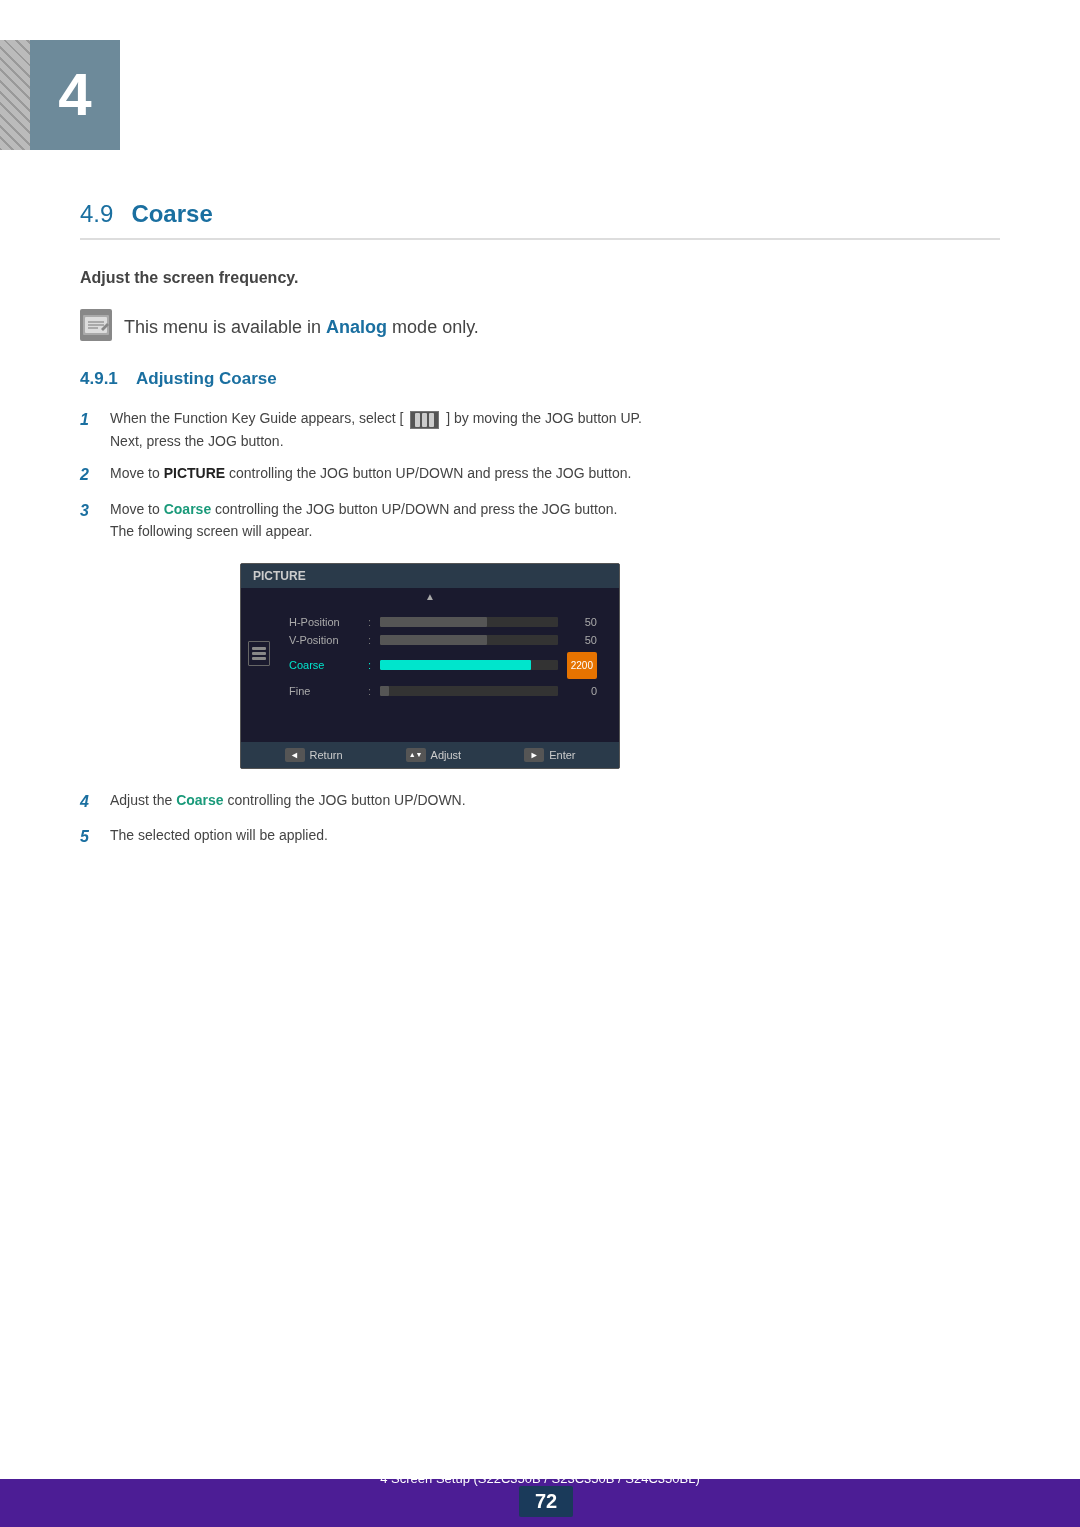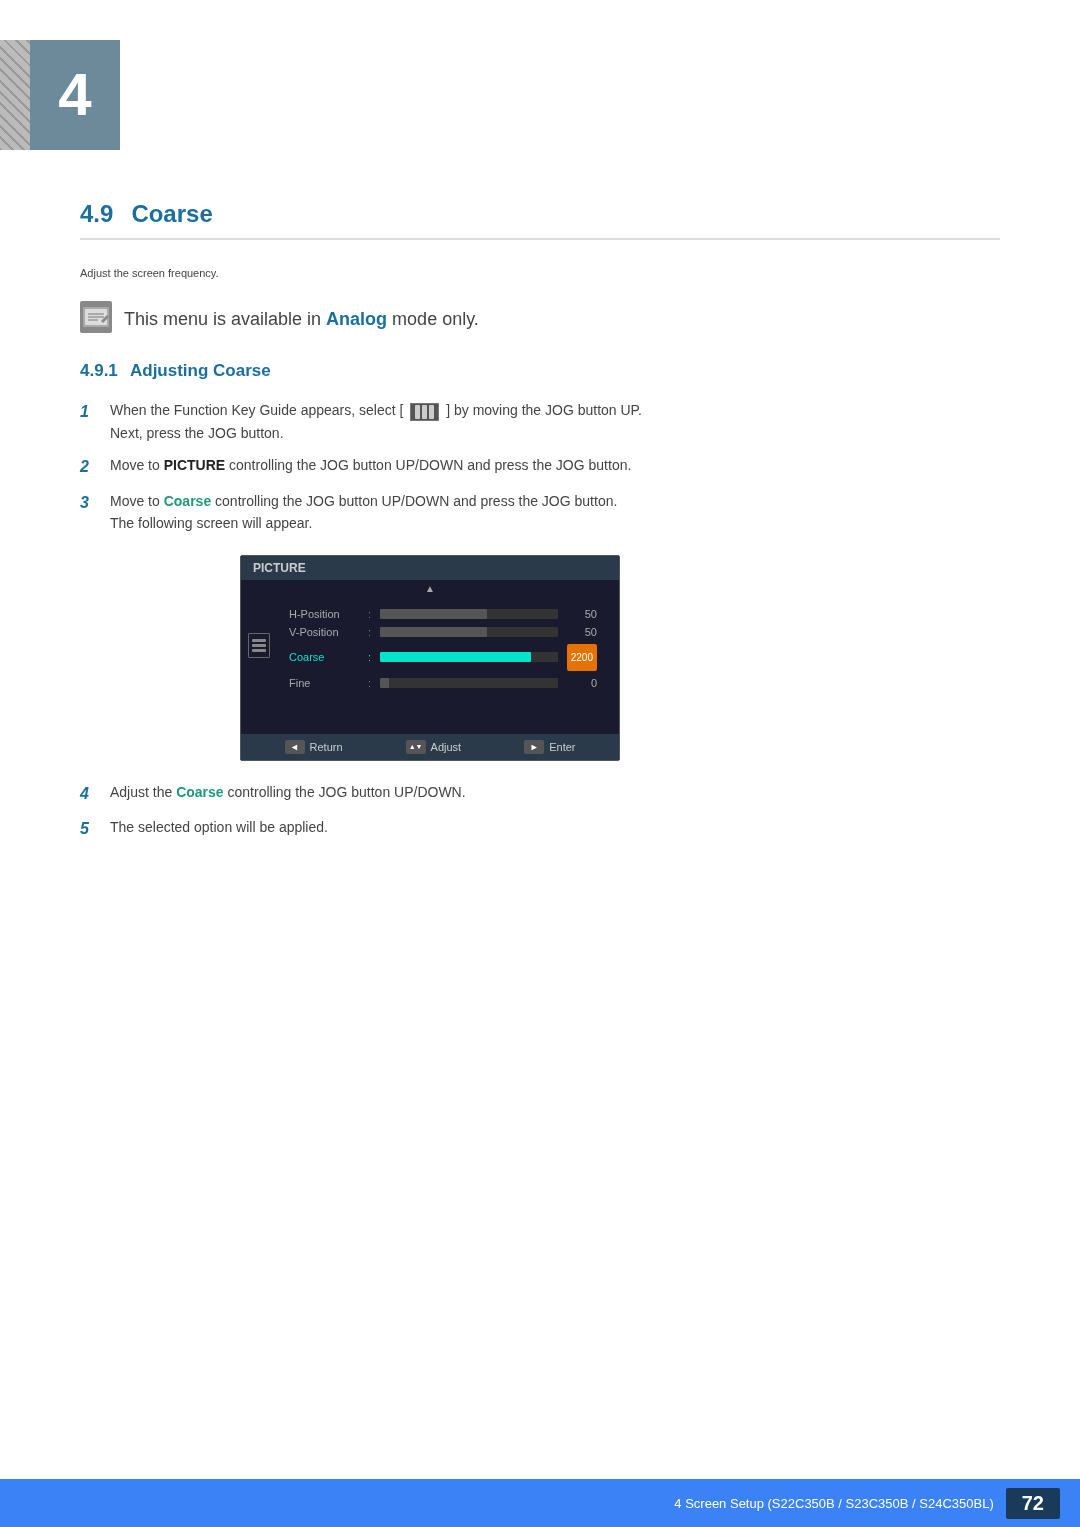--- a/index.html
+++ b/index.html
@@ -60,35 +60,36 @@
     .section-heading {
       display: flex;
       align-items: baseline;
       margin-bottom: 25px;
       border-bottom: 2px solid #ddd;
       padding-bottom: 10px;
     }
     .section-number {
       color: #1a6fa0;
       font-size: 24px;
-      font-weight: bold;
+      font-weight: normal;
       margin-right: 18px;
     }
     .section-title {
       color: #1a6fa0;
       font-size: 24px;
       font-weight: bold;
     }
 
     
     .body-text {
-      font-size: 11px;
+      font-size: 16px;
       color: #444;
       margin: 18px 0;
       line-height: 1.6;
+      font-weight: bold;
     }
 
     
     .note-box {
       display: flex;
       align-items: flex-start;
       margin: 18px 0 25px 0;
       gap: 12px;
     }
     .note-icon {
@@ -113,21 +114,21 @@
     }
 
     
     .subsection-heading {
       margin: 28px 0 18px 0;
     }
     .subsection-number {
       color: #1a6fa0;
       font-size: 17px;
       font-weight: bold;
-      margin-right: 8px;
+      margin-right: 14px;
     }
     .subsection-title {
       color: #1a6fa0;
       font-size: 17px;
       font-weight: bold;
     }
 
     
     .steps-list {
       list-style: none;
@@ -307,26 +308,27 @@
       font-size: 9px;
       color: #fff;
     }
 
     
     .page-footer {
       position: absolute;
       bottom: 0;
       left: 0;
       right: 0;
-      background: #3b82f6;
+      background: #4c1d95;
       display: flex;
       align-items: center;
       justify-content: flex-end;
       padding: 10px 20px;
       height: 48px;
+      flex-direction: column;
     }
     .footer-text {
       color: #fff;
       font-size: 13px;
     }
     .footer-page-number {
       background: #1a3a5a;
       color: white;
       font-size: 20px;
       font-weight: bold;

